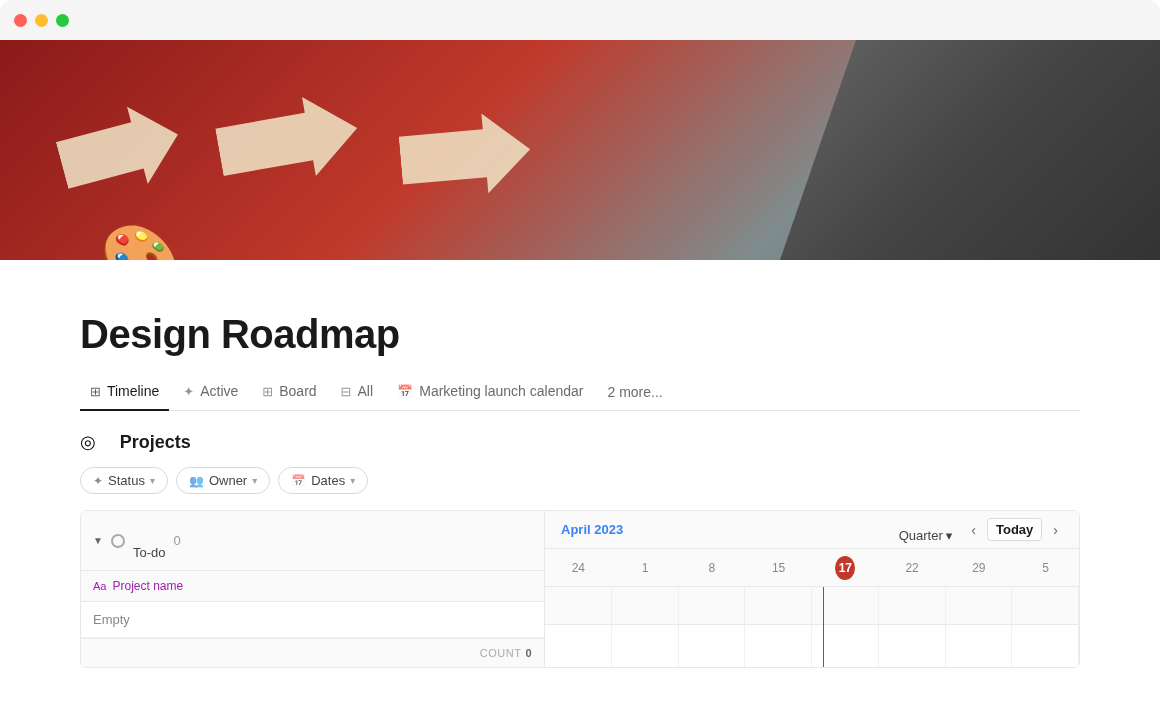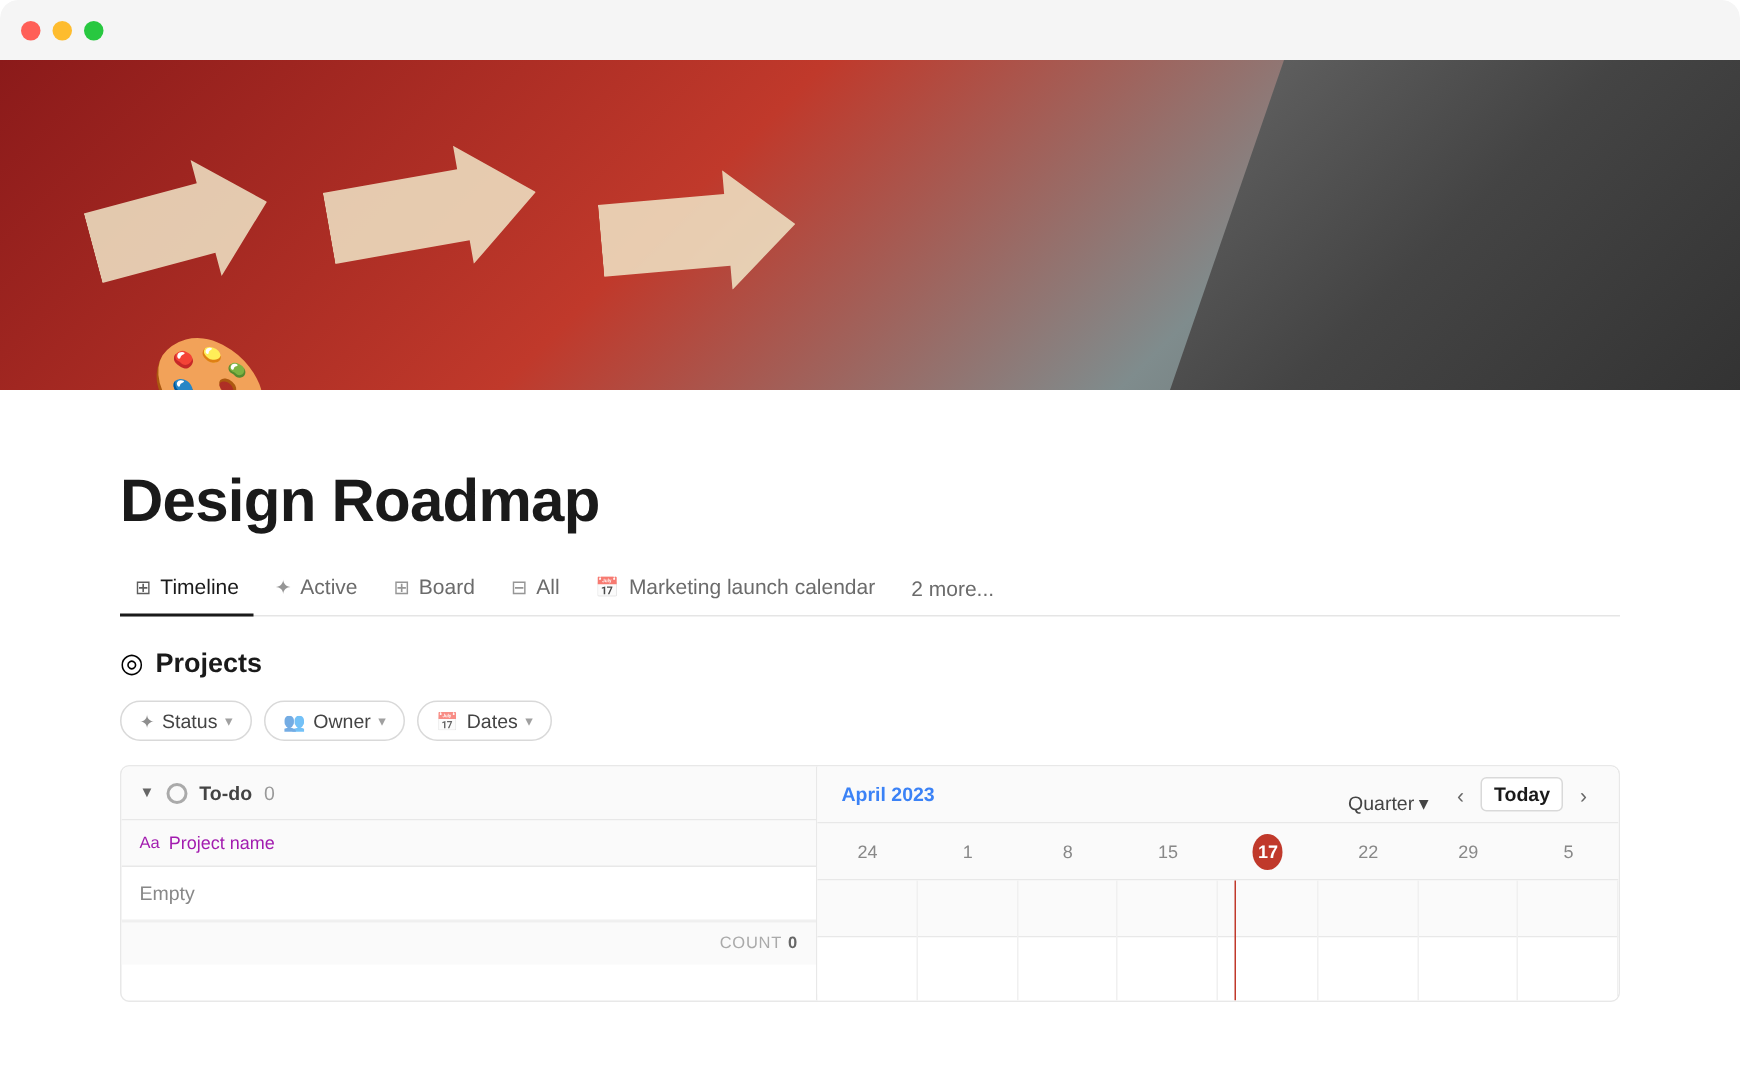--- a/index.html
+++ b/index.html
@@ -152,20 +152,21 @@
       gap: 8px;
       margin-bottom: 14px;
     }
     .target-icon {
       font-size: 18px;
     }
     .section-title {
       font-size: 18px;
       font-weight: 600;
       color: #1a1a1a;
+      margin-left: 16px;
     }
 
     
     .filter-row {
       display: flex;
       gap: 8px;
       margin-bottom: 16px;
     }
     .filter-btn {
       display: flex;
@@ -221,22 +222,23 @@
       cursor: pointer;
     }
     .circle-status {
       width: 14px;
       height: 14px;
       border-radius: 50%;
       border: 2px solid #aaa;
     }
     .group-label {
       font-size: 13px;
-      font-weight: 700;
+      font-weight: 400;
       color: #444;
+      margin-top: 24px;
     }
     .group-count {
       font-size: 13px;
       color: #999;
     }
 
     
     .col-header {
       display: flex;
       align-items: center;

